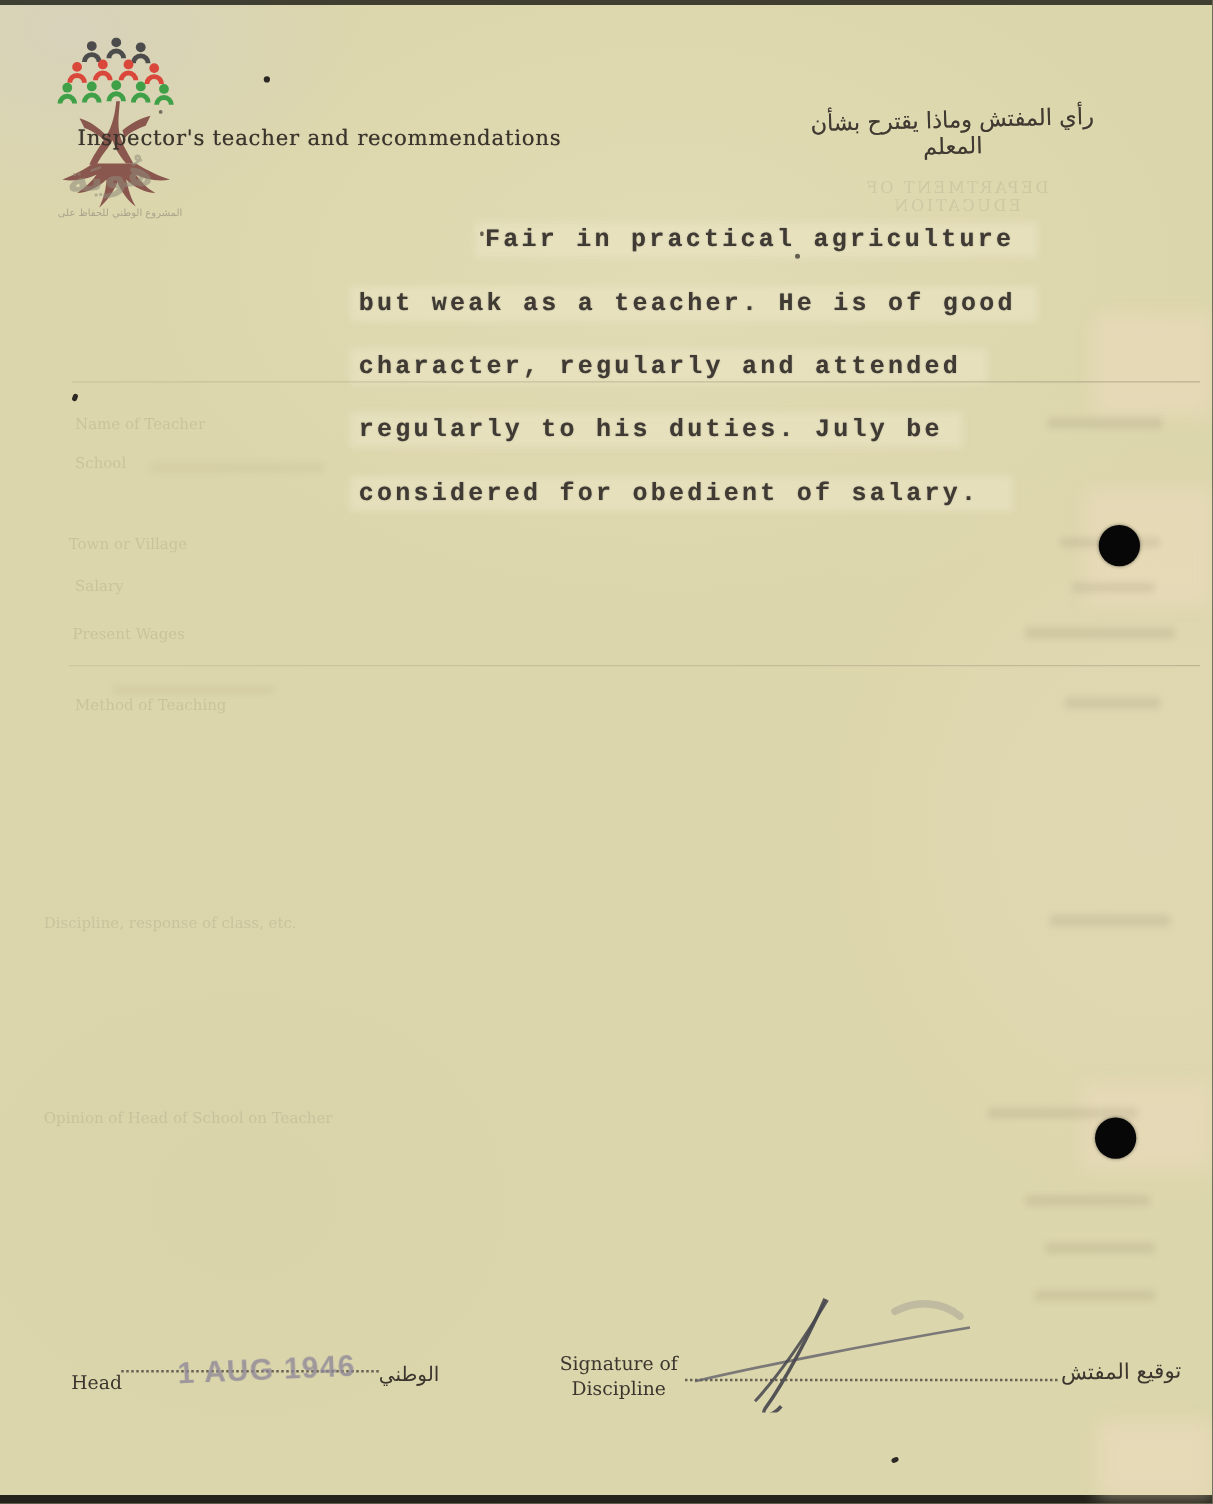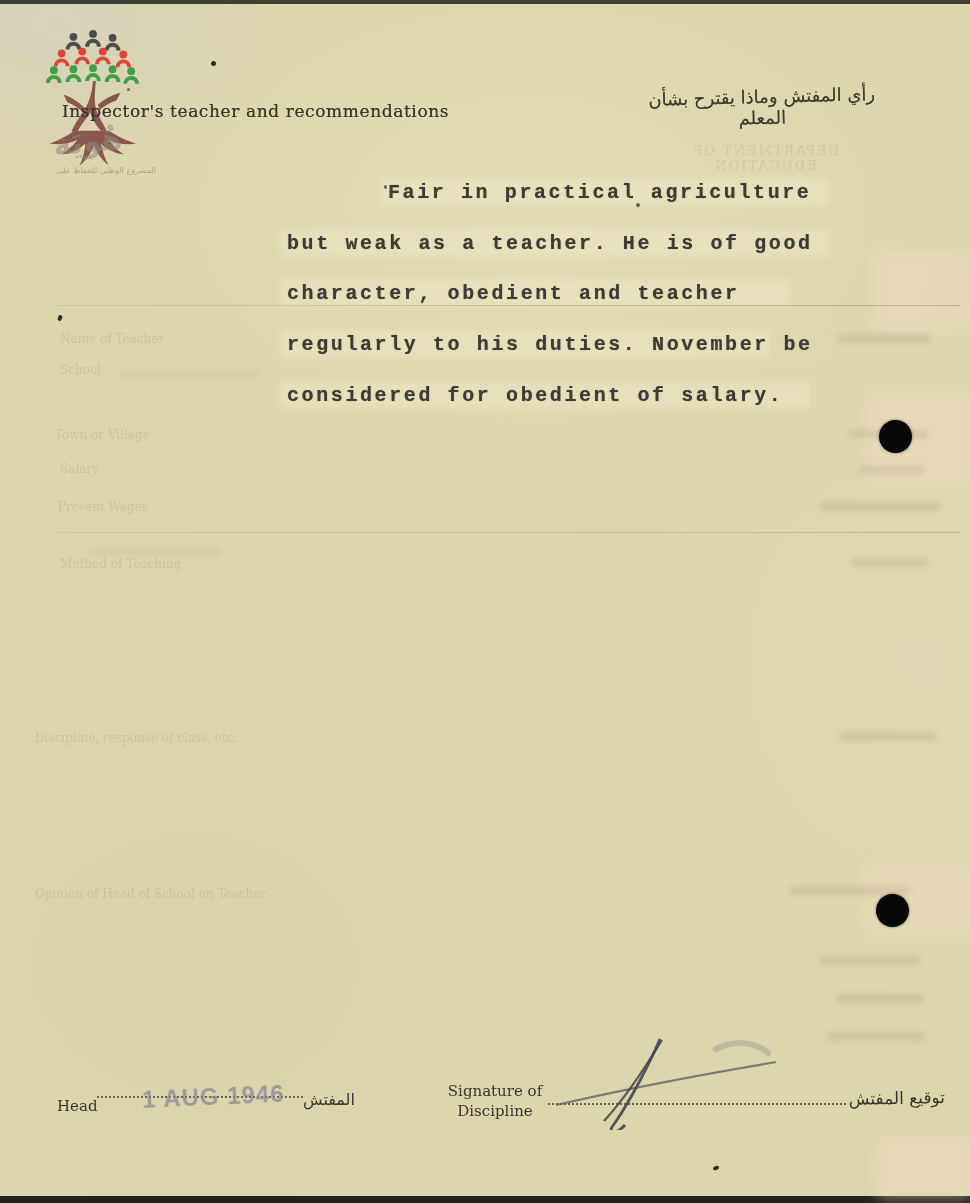--- a/index.html
+++ b/index.html
@@ -29,21 +29,21 @@
               font-size:18px;direction:rtl;text-align:center;color:#403a32;transform:rotate(-1.5deg);
               text-shadow:0 0 .5px rgba(64,58,50,.6);}
   #bleed-dept{position:absolute;left:640px;top:143px;width:250px;text-align:center;font-size:13px;
               letter-spacing:2px;color:#6e6758;opacity:.14;transform:scaleX(-1);filter:blur(.4px);}
 
   
   #logo{position:absolute;left:44px;top:30px;width:98px;height:142px;}
   #watermark-hawiya{position:absolute;left:52px;top:124px;width:70px;font-family:"DejaVu Sans",sans-serif;
               font-size:30px;font-weight:bold;color:#8f8b79;opacity:.55;transform:rotate(-6deg);direction:rtl;}
   #watermark-caption{position:absolute;left:36px;top:166px;width:120px;font-family:"DejaVu Sans",sans-serif;
-              font-size:8px;color:#a39a86;opacity:.85;direction:rtl;text-align:right;}
+              font-size:8px;color:#a39a86;opacity:.85;direction:rtl;text-align:center;}
 
   
   .typed{position:absolute;font-family:"Liberation Mono","DejaVu Sans Mono",monospace;
          font-size:20px;font-weight:600;letter-spacing:2.6px;color:#3f3a33;
          text-shadow:0 0 1px rgba(63,58,51,.55);white-space:nowrap;}
   .band{position:absolute;background:rgba(238,232,202,.5);filter:blur(3px);}
 
   
   .faint{position:absolute;font-size:12px;color:#6f6a58;opacity:.17;filter:blur(.4px);white-space:nowrap;}
   .smudge{position:absolute;background:rgba(110,100,78,.13);filter:blur(2.5px);border-radius:3px;}
@@ -127,22 +127,22 @@
   <div id="bleed-dept">DEPARTMENT OF EDUCATION</div>
 
   <div class="band" style="left:380px;top:178px;width:450px;height:28px;"></div>
   <div class="band" style="left:280px;top:229px;width:550px;height:28px;"></div>
   <div class="band" style="left:280px;top:279px;width:510px;height:28px;"></div>
   <div class="band" style="left:280px;top:330px;width:490px;height:28px;"></div>
   <div class="band" style="left:280px;top:381px;width:530px;height:28px;"></div>
 
   <div class="typed" style="left:388px;top:181px;">Fair in practical agriculture</div>
   <div class="typed" style="left:287px;top:232px;">but weak as a teacher. He is of good</div>
-  <div class="typed" style="left:287px;top:282px;">character, obedient and teacher</div>
-  <div class="typed" style="left:287px;top:333px;">regularly to his duties. November be</div>
+  <div class="typed" style="left:287px;top:282px;">character, regularly and attended</div>
+  <div class="typed" style="left:287px;top:333px;">regularly to his duties. July be</div>
   <div class="typed" style="left:287px;top:384px;">considered for obedient of salary.</div>
 
   <div class="hline" style="left:58px;top:305px;width:902px;"></div>
   <div class="hline" style="left:55px;top:532px;width:905px;opacity:.8;"></div>
 
   <div class="faint" style="left:60px;top:332px;">Name of Teacher</div>
   <div class="faint" style="left:60px;top:363px;">School</div>
   <div class="faint" style="left:55px;top:428px;">Town or Village</div>
   <div class="faint" style="left:60px;top:462px;">Salary</div>
   <div class="faint" style="left:58px;top:500px;">Present Wages</div>
@@ -169,21 +169,21 @@
   <div class="speck" style="left:211px;top:61px;width:5px;height:5px;"></div>
   <div class="speck" style="left:127px;top:88px;width:3px;height:3px;opacity:.6;"></div>
   <div class="speck" style="left:384px;top:185px;width:3px;height:4px;opacity:.7;"></div>
   <div class="speck" style="left:636px;top:203px;width:4px;height:4px;opacity:.7;"></div>
   <div class="speck" style="left:58px;top:315px;width:4px;height:6px;border-radius:2px;transform:rotate(20deg);"></div>
   <div class="speck" style="left:713px;top:1166px;width:6px;height:4px;transform:rotate(-25deg);"></div>
 
   <div id="date-label">Head</div>
   <div id="date-dots"></div>
   <div id="date-stamp">1 AUG 1946</div>
-  <div id="date-ar">المفتش</div>
+  <div id="date-ar">الوطني</div>
 
   <div id="sig-label" style="white-space:pre-line;">Signature of
 Discipline</div>
   <div id="sig-dots"></div>
   <svg id="signature" viewBox="0 0 235 95">
     <path d="M8,70 C60,58 150,40 228,27" stroke="#62626a" stroke-width="2.2" fill="none" opacity=".8"></path>
     <path d="M112,4 C101,30 80,70 64,92 C60,99 69,99 77,90" stroke="#45454c" stroke-width="2.8" fill="none" opacity=".9"></path>
     <path d="M56,86 C80,60 100,28 114,5" stroke="#45454c" stroke-width="2.4" fill="none" opacity=".85"></path>
     <path d="M168,14 C185,5 206,6 220,18" stroke="#9b9892" stroke-width="6" fill="none" opacity=".45" stroke-linecap="round"></path>
   </svg>

